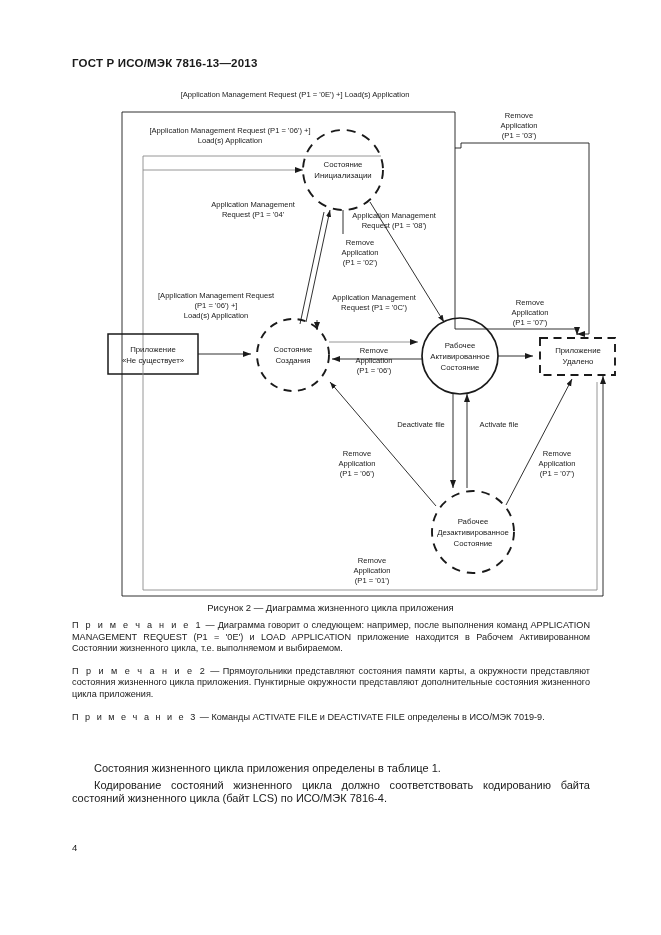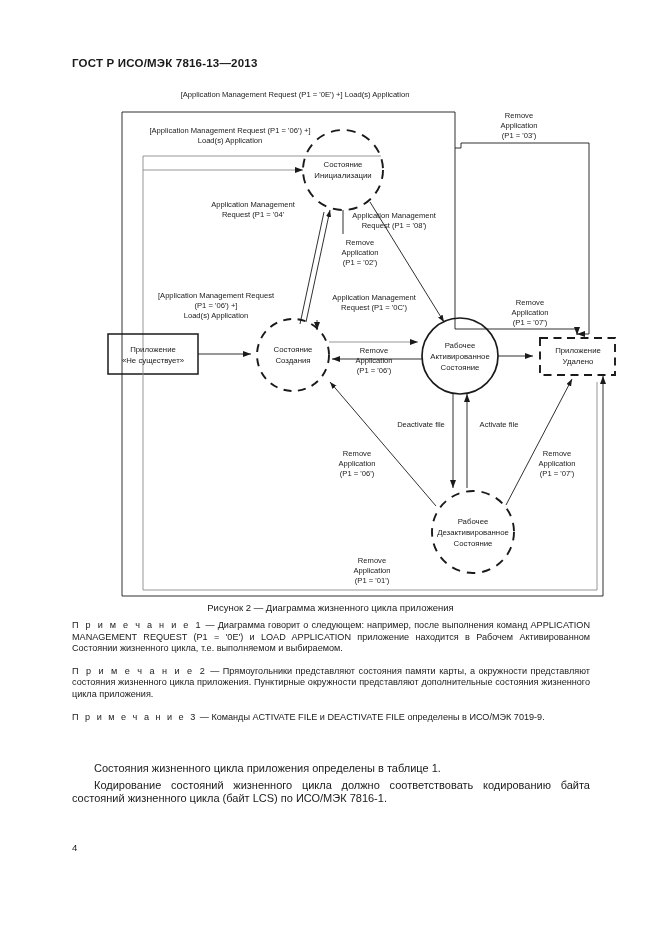--- a/index.html
+++ b/index.html
@@ -213,17 +213,17 @@
     <div class="note">
       <span class="note-label">П р и м е ч а н и е  2</span><span class="lead"> — Прямоугольники представляют состояния памяти карты, а окружности представляют состояния жизненного цикла приложения. Пунктирные окружности представляют дополнительные состояния жизненного цикла приложения.</span>
     </div>
     <div class="note">
       <span class="note-label">П р и м е ч а н и е  3</span><span class="lead"> — Команды ACTIVATE FILE и DEACTIVATE FILE опрeделены в ИСО/МЭК 7019-9.</span>
     </div>
   </div>
 
   <div class="para-block">
     <div class="body-par">Состояния жизненного цикла приложения определены в таблице 1.</div>
-    <div class="body-par">Кодирование состояний жизненного цикла должно соответствовать кодированию байта состояний жизненного цикла (байт LCS) по ИСО/МЭК 7816-1.</div>
+    <div class="body-par">Кодирование состояний жизненного цикла должно соответствовать кодированию байта состояний жизненного цикла (байт LCS) по ИСО/МЭК 7816-4.</div>
   </div>
 
   <div class="page-num">4</div>
 </div>
 
 </body></html>

